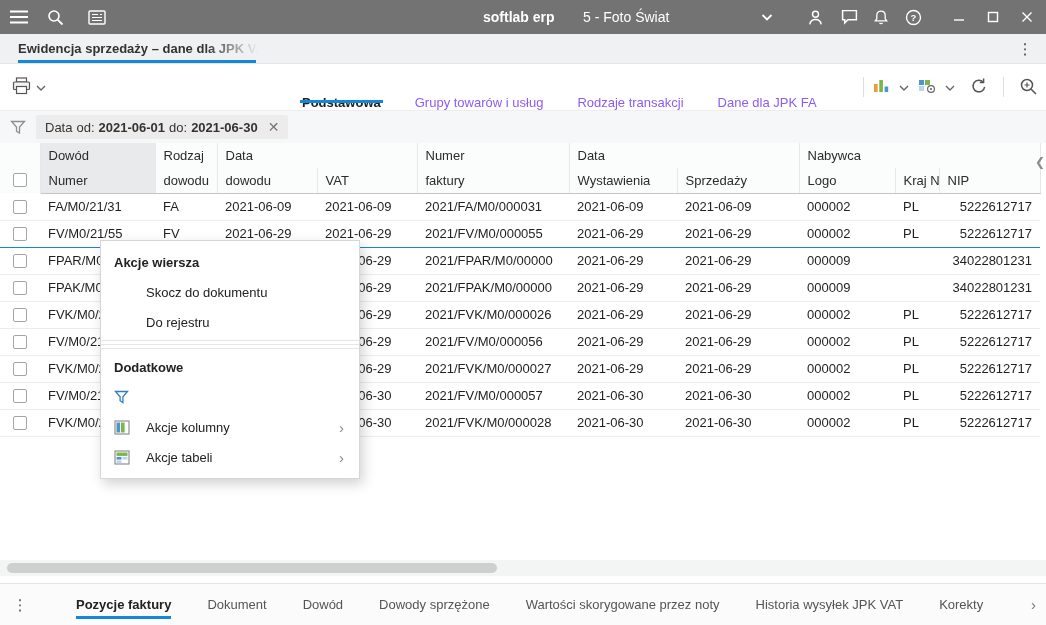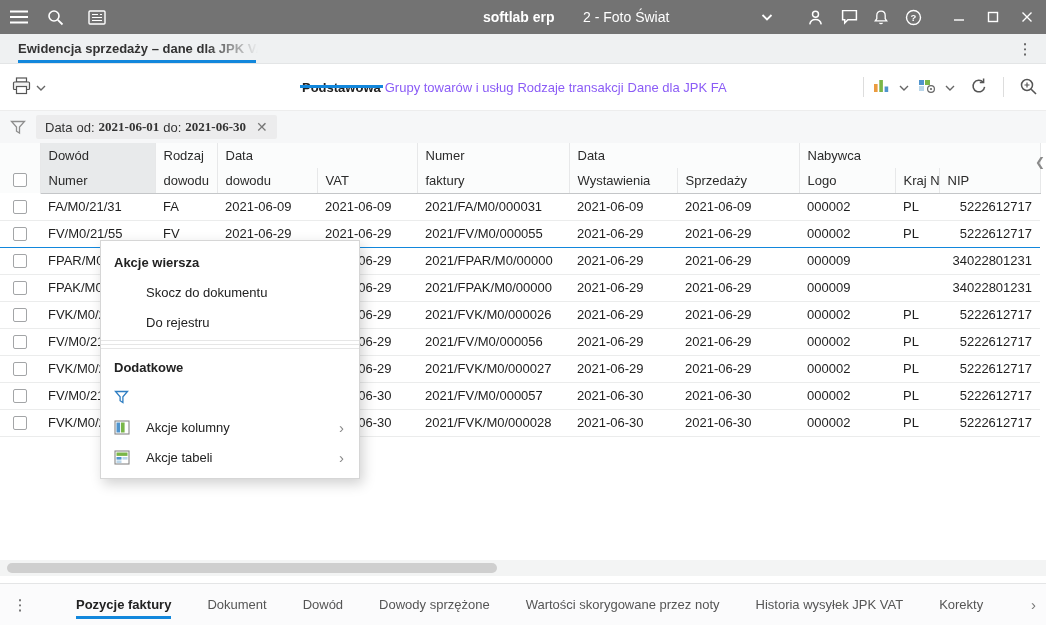--- a/index.html
+++ b/index.html
@@ -20,32 +20,32 @@
   
   .titlebar { height:30px; background:#eff1f2; border-bottom:1px solid #e3e5e6; display:flex; align-items:center; position:relative; }
   .doc-tab { margin-left:18px; height:100%; display:flex; align-items:center; position:relative; max-width:242px; }
   .doc-tab .txt { font-weight:bold; color:#333; white-space:nowrap; overflow:hidden; width:240px;
     -webkit-mask-image:linear-gradient(90deg,#000 78%,rgba(0,0,0,0)); mask-image:linear-gradient(90deg,#000 78%,rgba(0,0,0,0)); }
   .doc-tab .underline { position:absolute; left:0; right:2px; bottom:0; height:3px; background:#1287dc; }
   .titlebar .kebab { margin-left:auto; margin-right:10px; color:#444; font-size:15px; width:22px; text-align:center; }
   
   .toolbar { height:46px; background:#fff; position:relative; }
   .print-group { position:absolute; left:12px; top:0; height:46px; display:flex; align-items:center; gap:5px; color:#555; }
-  .view-tabs { position:absolute; left:300px; top:0; height:46px; display:flex; align-items:center; }
+  .view-tabs { position:absolute; left:300px; top:0; height:46px; display:flex; align-items:flex-end; gap:30px; }
   .vtab { display:flex; align-items:center; position:relative; color:#8b5cf6; padding:0 2px; white-space:nowrap; }
   .vtab.active { color:#222; font-weight:bold; }
   .vtab.active::after { content:""; position:absolute; left:0; right:0; bottom:7px; height:3px; background:#1287dc; }
   .tool-right { position:absolute; right:8px; top:0; height:46px; display:flex; align-items:center; gap:9px; color:#555; }
   .tool-right .vsep { width:1px; height:20px; background:#ddd; }
   .chev-s { font-size:10px; color:#777; }
   
   .filterbar { height:33px; background:#f6f7f8; border-top:1px solid #ededed; display:flex; align-items:center; }
   .funnel-wrap { width:36px; display:flex; justify-content:center; }
   .filter-chip { background:#ececed; border-radius:2px; height:24px; display:flex; align-items:center; padding:0 9px; gap:4px; color:#333; }
-  .filter-chip b { font-weight:bold;font-family:Liberation Serif, serif; }
+  .filter-chip b { font-weight:bold; }
   .chip-close { color:#777; font-size:14px; margin-left:6px; }
   
   .table-wrap { position:relative; }
   table { border-collapse:collapse; table-layout:fixed; width:1040px; }
   thead th { background:#fbfcfc; font-weight:normal; text-align:left; padding:0 8px; height:25px;
              border-right:1px solid #e7e8e9; color:#2b2b2b; white-space:nowrap; overflow:hidden; }
   thead tr.sub th { border-bottom:1px solid #c4c6c8; }
   thead th.shade { background:#e8eaeb; }
   thead th.check { text-align:center; vertical-align:bottom; padding-bottom:6px; }
   tbody td { height:27px; padding:0 8px; border-bottom:1px solid #ebecec; white-space:nowrap; overflow:hidden; }
@@ -95,21 +95,21 @@
       </svg>
   </span>
   <span class="ic tb-news">
     <svg width="18" height="15" viewBox="0 0 18 15">
         <rect x="1" y="1" width="16" height="13" rx="1" fill="none" stroke="#fff" stroke-width="1.4"></rect>
         <path d="M4 4.5h6M4 7.5h10M4 10.5h10" stroke="#fff" stroke-width="1.2"></path>
         <path d="M12 4.5h2" stroke="#fff" stroke-width="1.2"></path>
       </svg>
   </span>
   <span class="tb-app">softlab erp</span>
-  <span class="tb-company">2 - Foto Świat</span>
+  <span class="tb-company">5 - Foto Świat</span>
   <span class="ic tb-chevron">
     <svg width="12" height="8" viewBox="0 0 12 8">
         <path d="M1.5 2 6 6.5 10.5 2" fill="none" stroke="#fff" stroke-width="1.8"></path>
       </svg>
   </span>
   <span class="ic tb-person">
     <svg width="17" height="17" viewBox="0 0 16 16">
         <circle cx="8" cy="5" r="2.8" fill="none" stroke="#fff" stroke-width="1.4"></circle>
         <path d="M2.6 14.5c.5-3 2.6-4.6 5.4-4.6s4.9 1.6 5.4 4.6" fill="none" stroke="#fff" stroke-width="1.4"></path>
       </svg>

